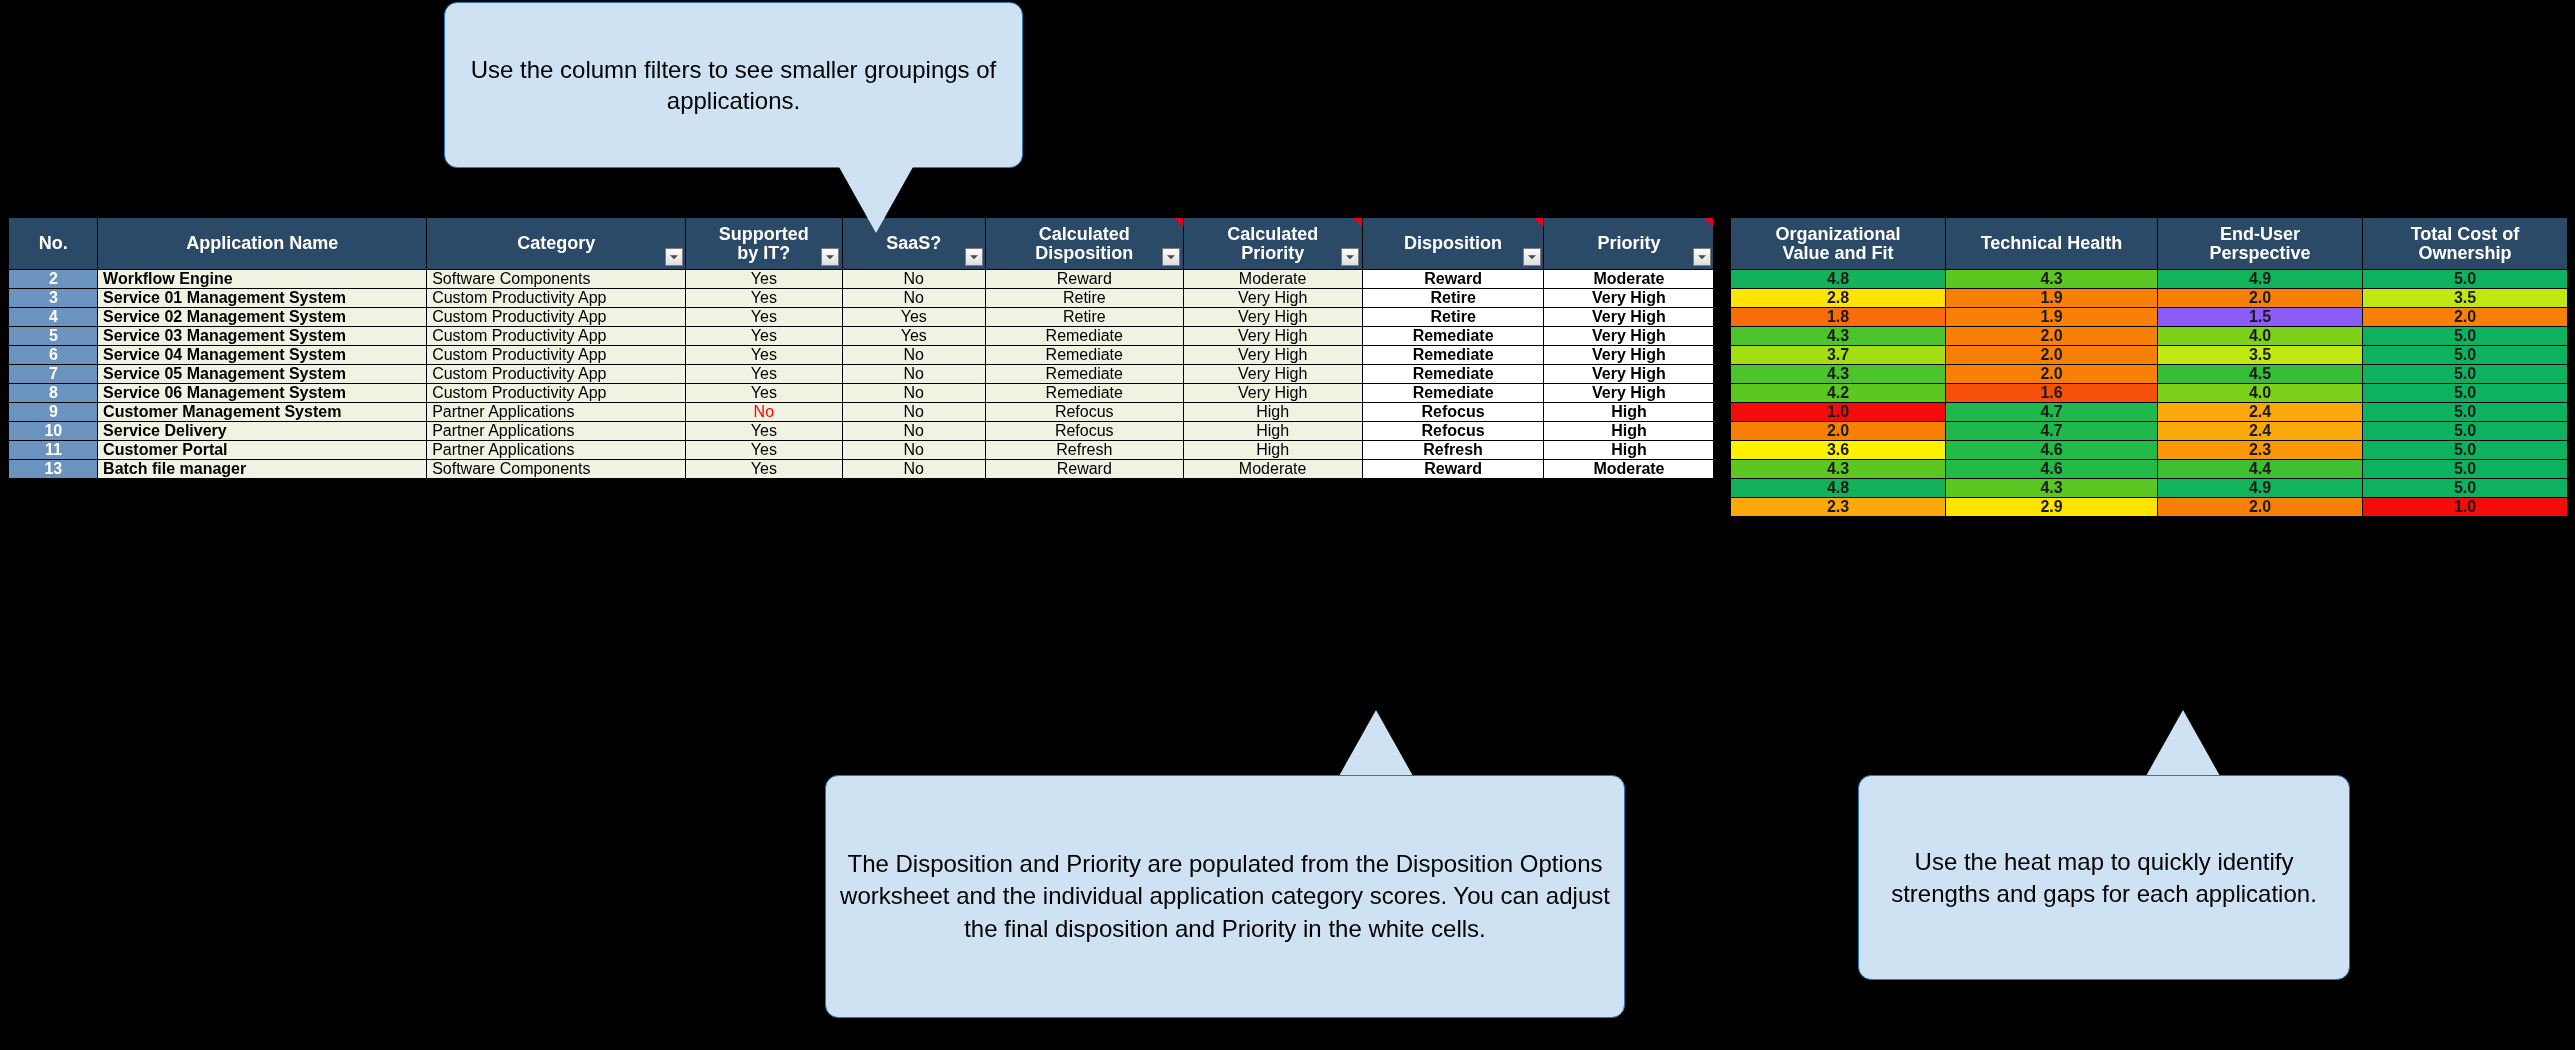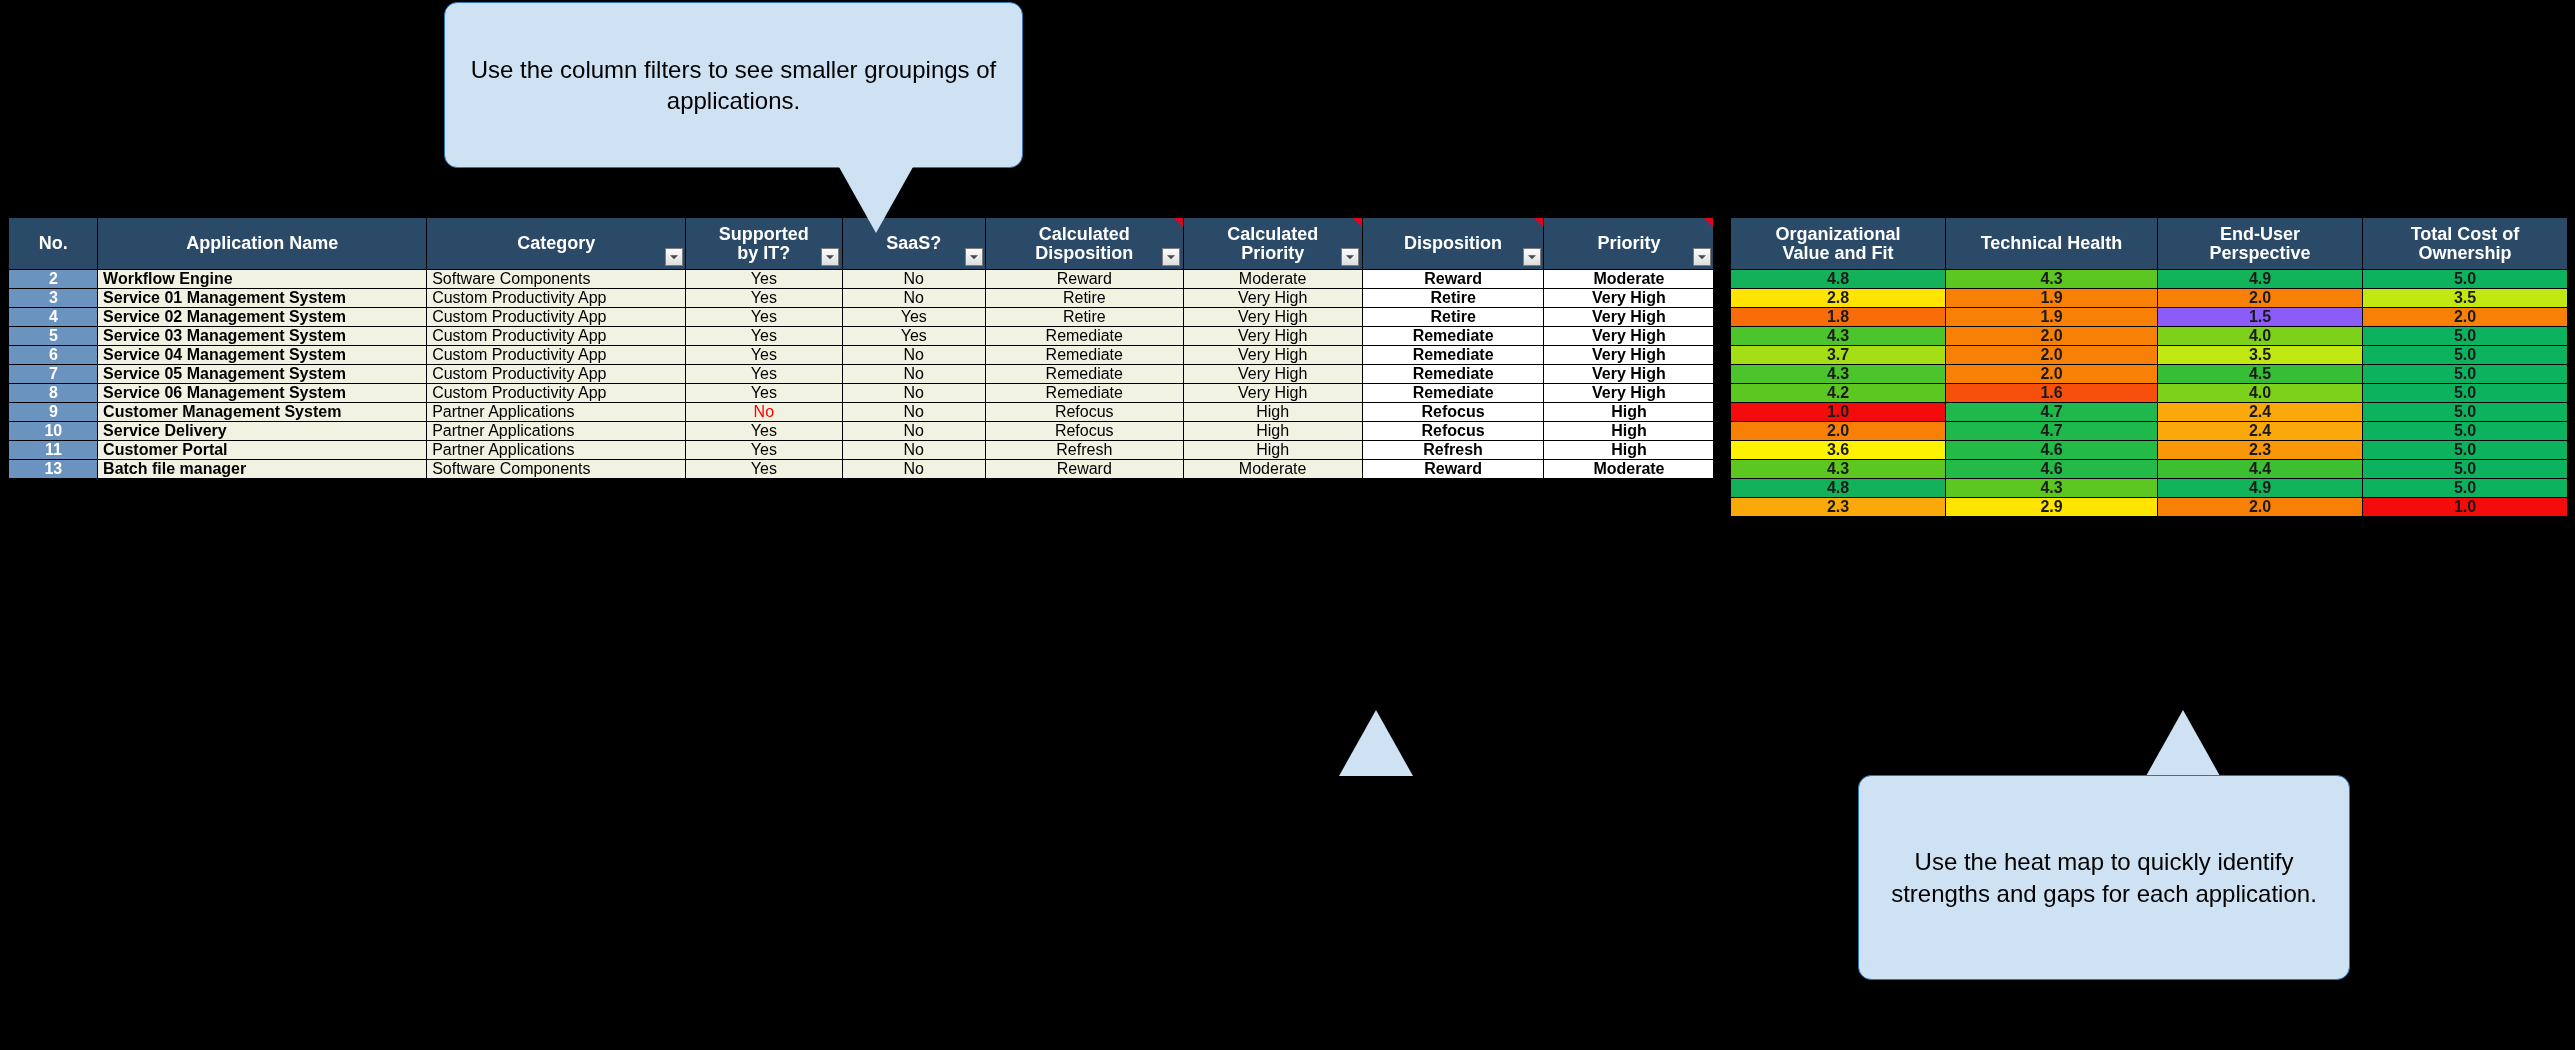--- a/index.html
+++ b/index.html
@@ -429,20 +429,23 @@
         </tr>
       </tbody>
   </table>
 
   <div class="callout" id="callout-filters" style="left:444px; top:2.4px; width:579px; height:166px;">
     <span>Use the column filters to see smaller groupings of applications.</span>
   </div>
   <div class="tail tail-down" style="left:839px; top:167px;"></div>
 
   <div class="tail tail-up" style="left:1339px; top:710px;"></div>
+  <div class="callout" id="callout-disposition" style="left:825px; top:775px; width:800px; height:243px; line-height:1.34;">
+    <span>The Disposition and Priority are populated from the Disposition Options worksheet and the individual application category scores. You can adjust the final disposition and Priority in the white cells.</span>
+  </div>
 
   <div class="tail tail-up" style="left:2146px; top:710px;"></div>
   <div class="callout" id="callout-heatmap" style="left:1858px; top:775px; width:492px; height:205px;">
     <span>Use the heat map to quickly identify strengths and gaps for each application.</span>
   </div>
 
 </div>
 
 
 </body></html>

